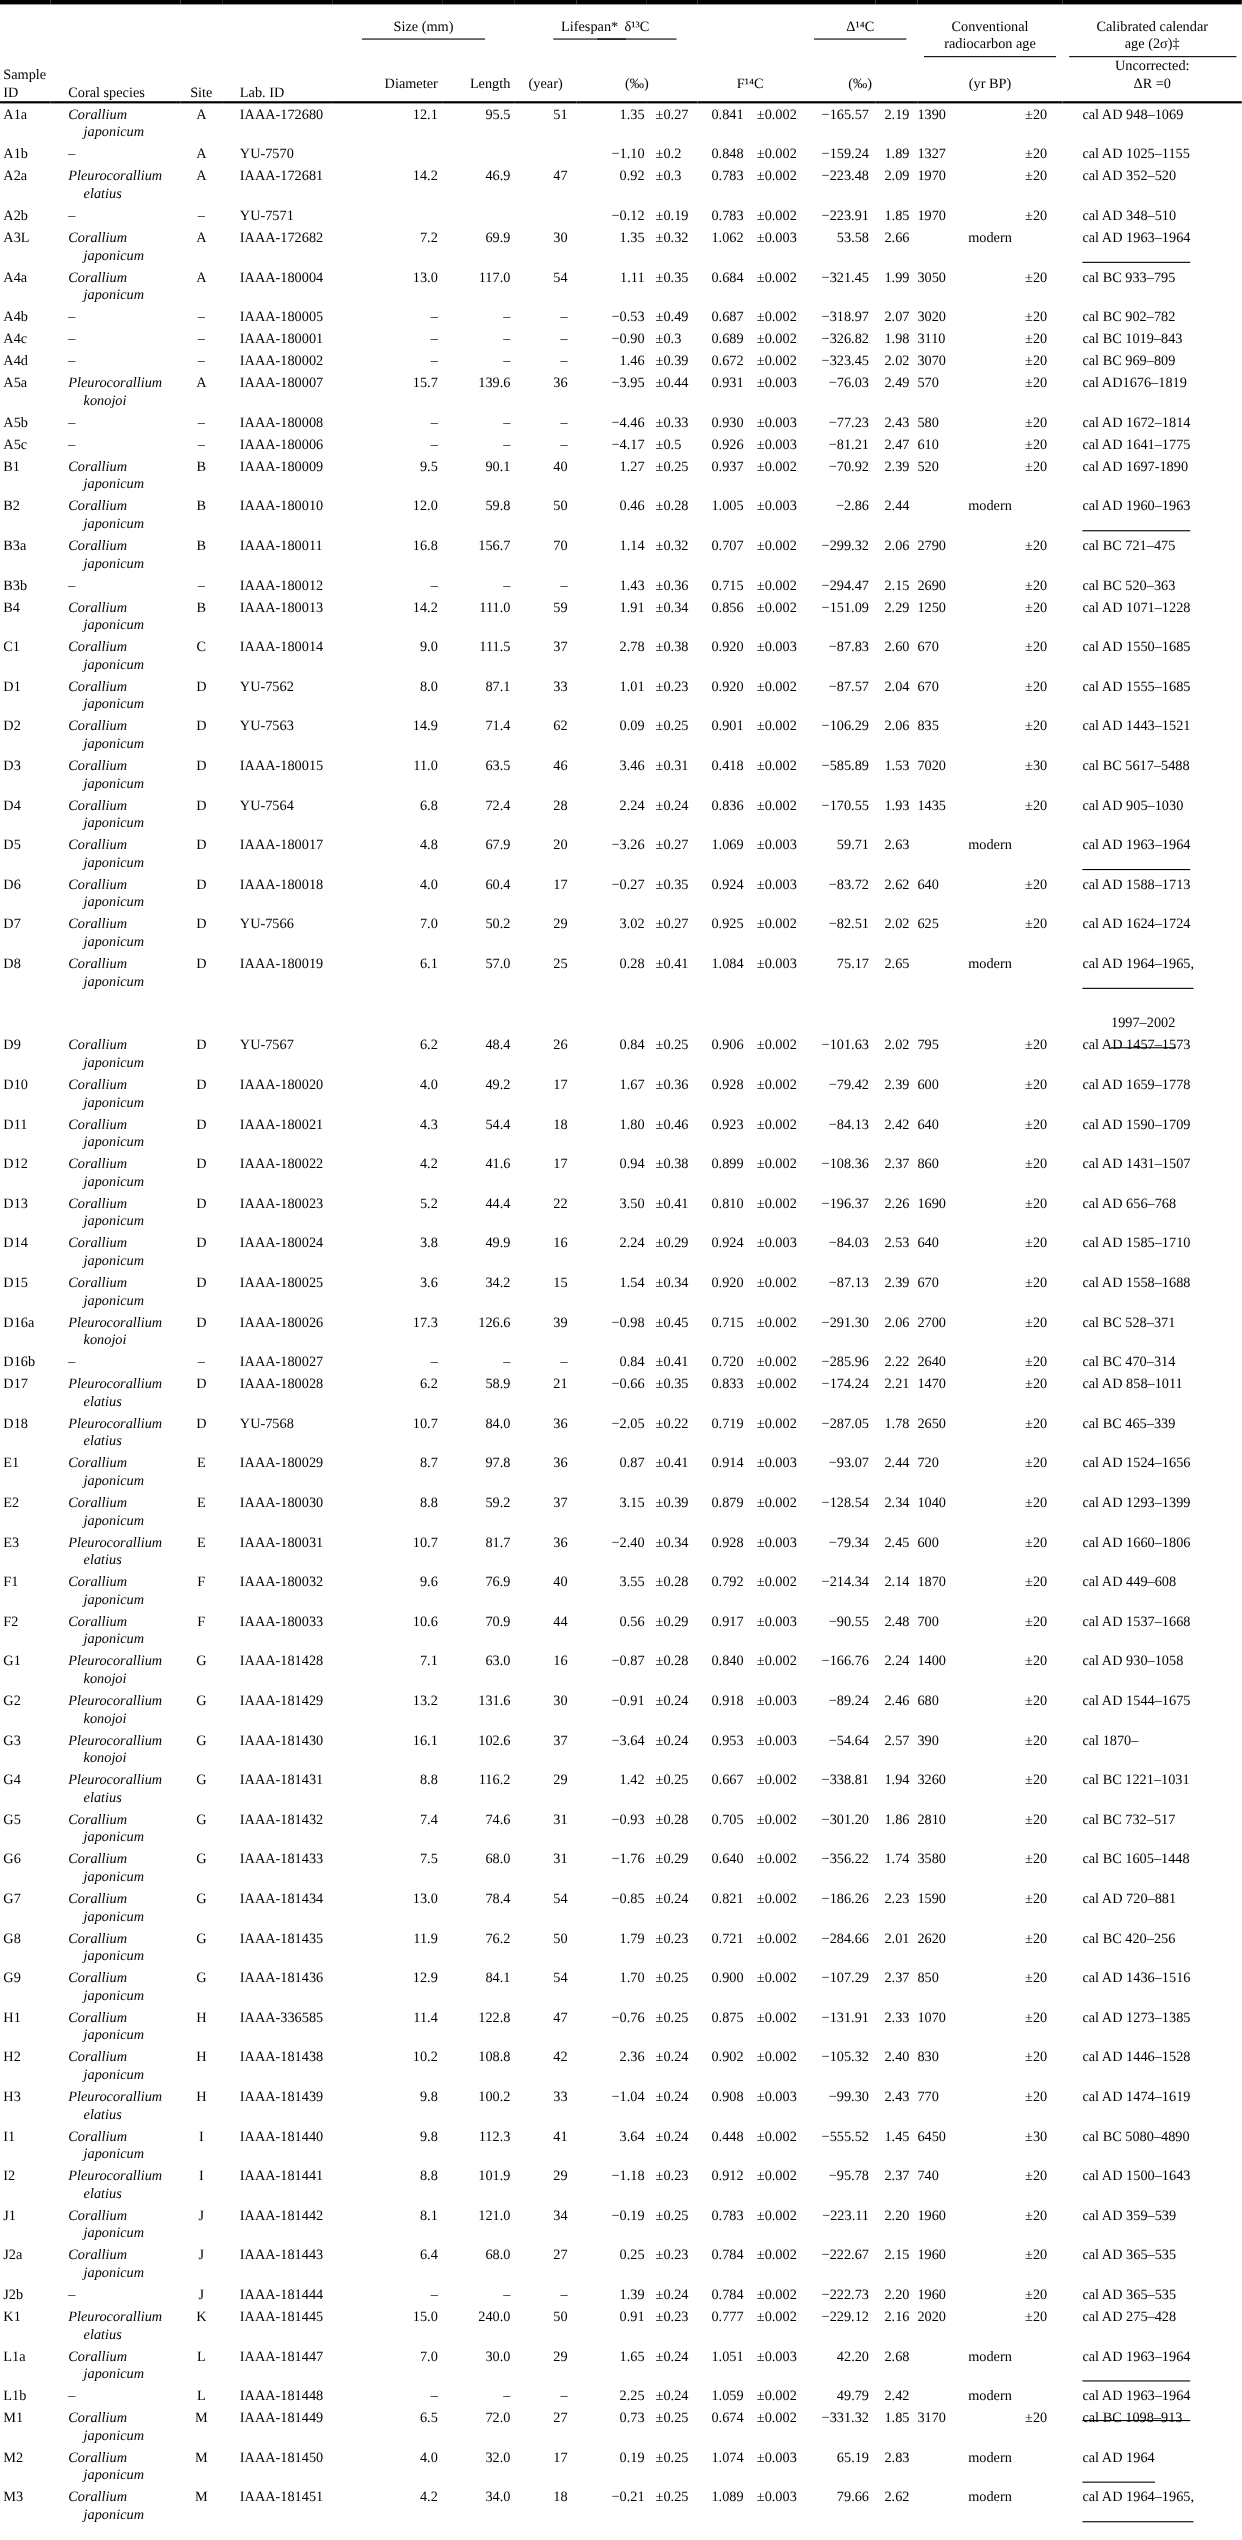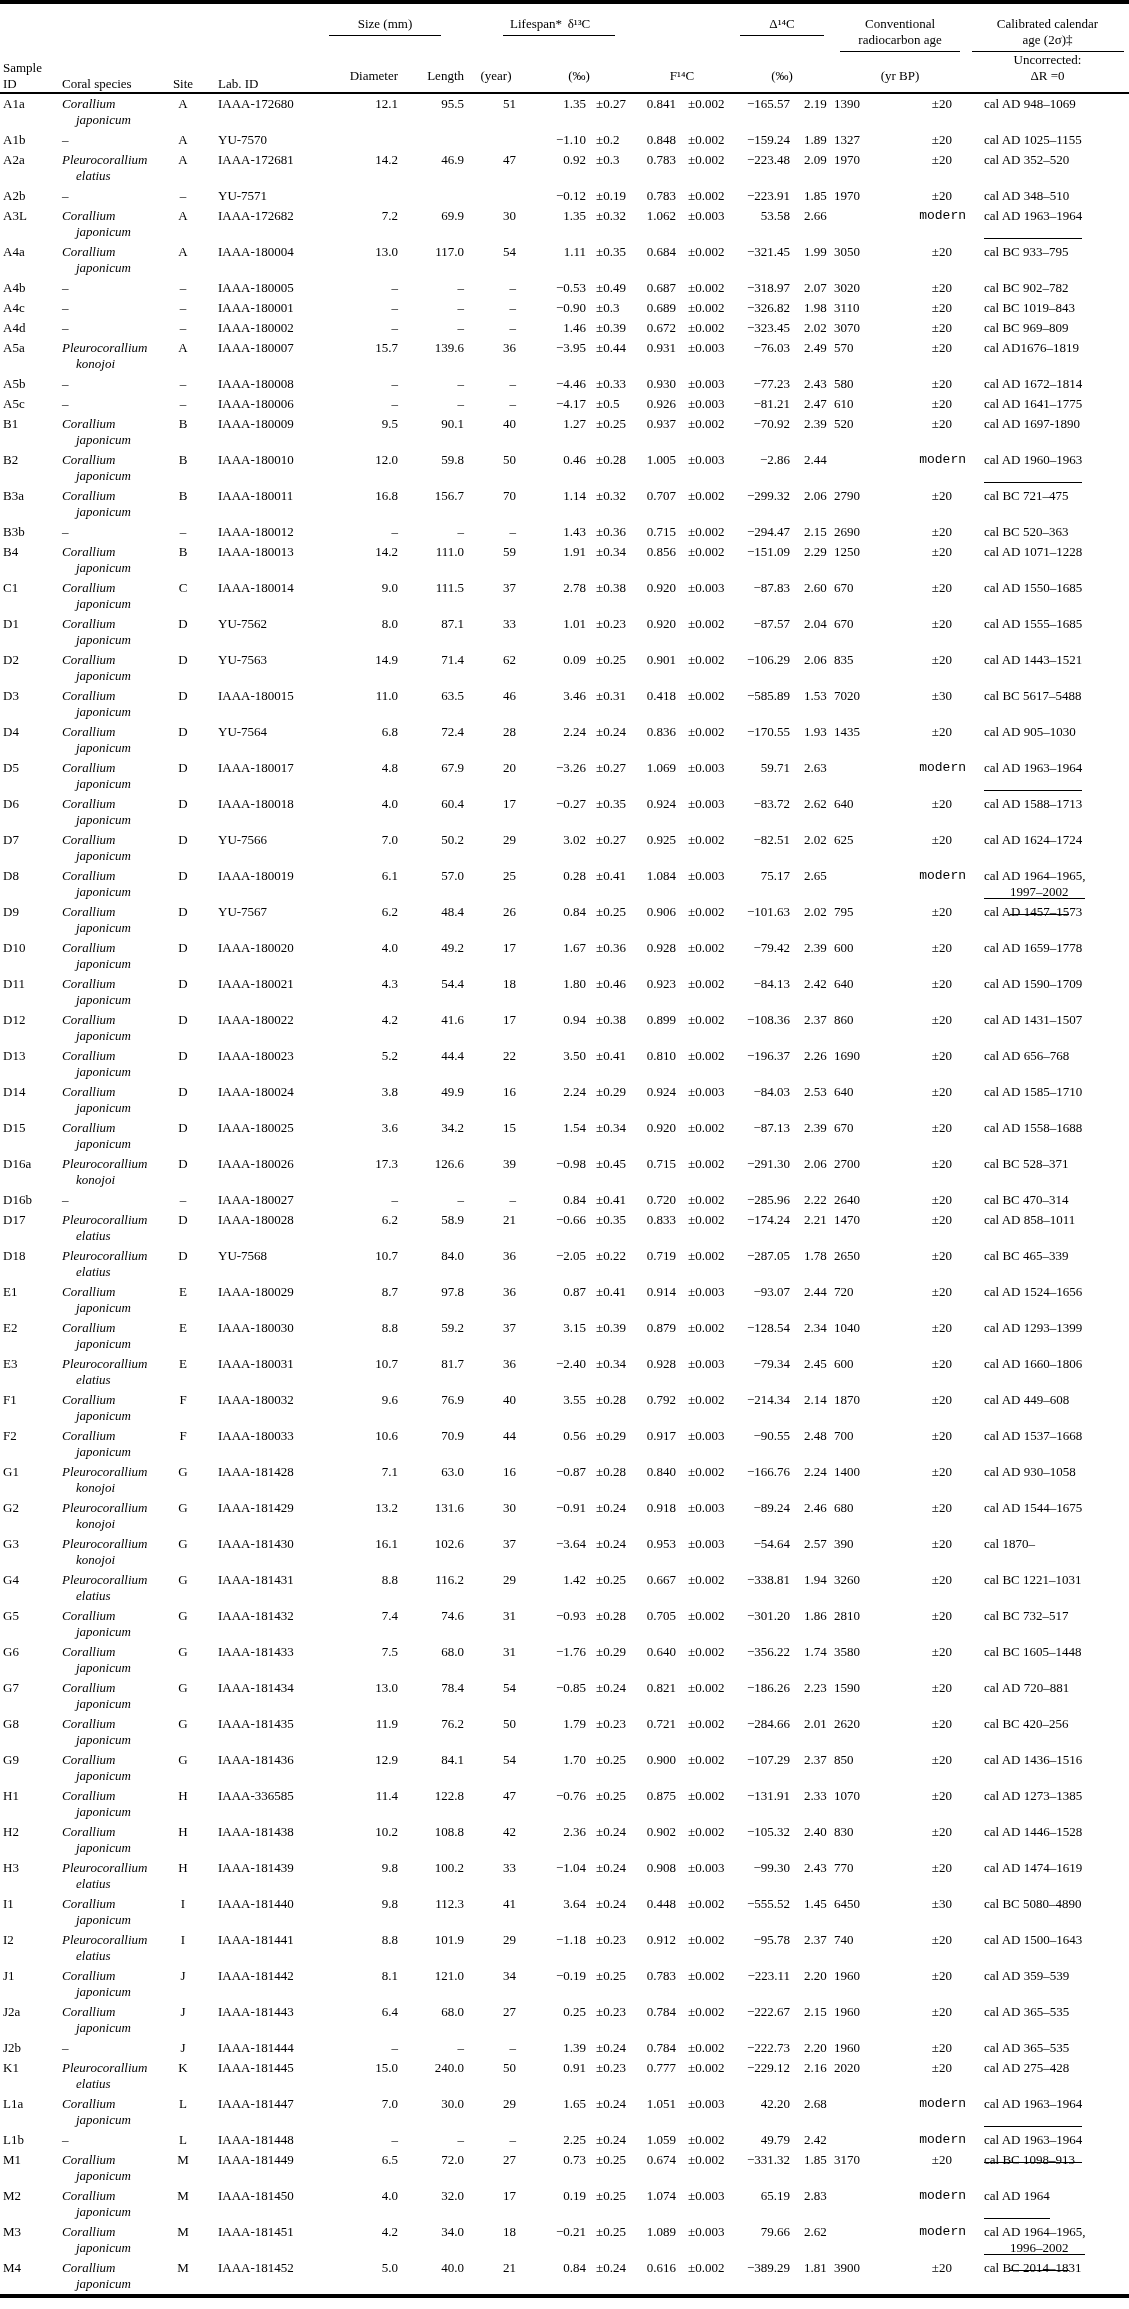--- a/index.html
+++ b/index.html
@@ -34,24 +34,24 @@
   .c-lab{padding-left:16px;}
   .c-dia,.c-len{text-align:right;padding-right:4px;}
   .c-life{text-align:right;padding-right:8px;}
   .c-d13{text-align:right;padding-right:2px;}
   .c-err{padding-left:8px;}
   .c-f14{text-align:right;padding-right:4px;}
   .c-d14{text-align:right;padding-right:6px;}
   .c-d14e{padding-left:8px;}
   .c-age{text-align:left;padding-right:10px;}
   .c-agee{text-align:right;padding-right:14px;}
-  .c-mod{text-align:right;font-family:Liberation Mono, monospace;}
+  .c-mod{text-align:center;}
   .c-cal{padding-left:18px;}
   .u{border-bottom:1.2px solid #000;padding-bottom:15px;}
-  .cal2{padding-left:26px;}
+  .cal2{padding-left:26px;margin-top:38px;}
 </style>
 </head>
 <body>
 
 <table>
   <colgroup>
     <col style="width:46px">
       <col style="width:118px">
       <col style="width:38px">
       <col style="width:100px">

